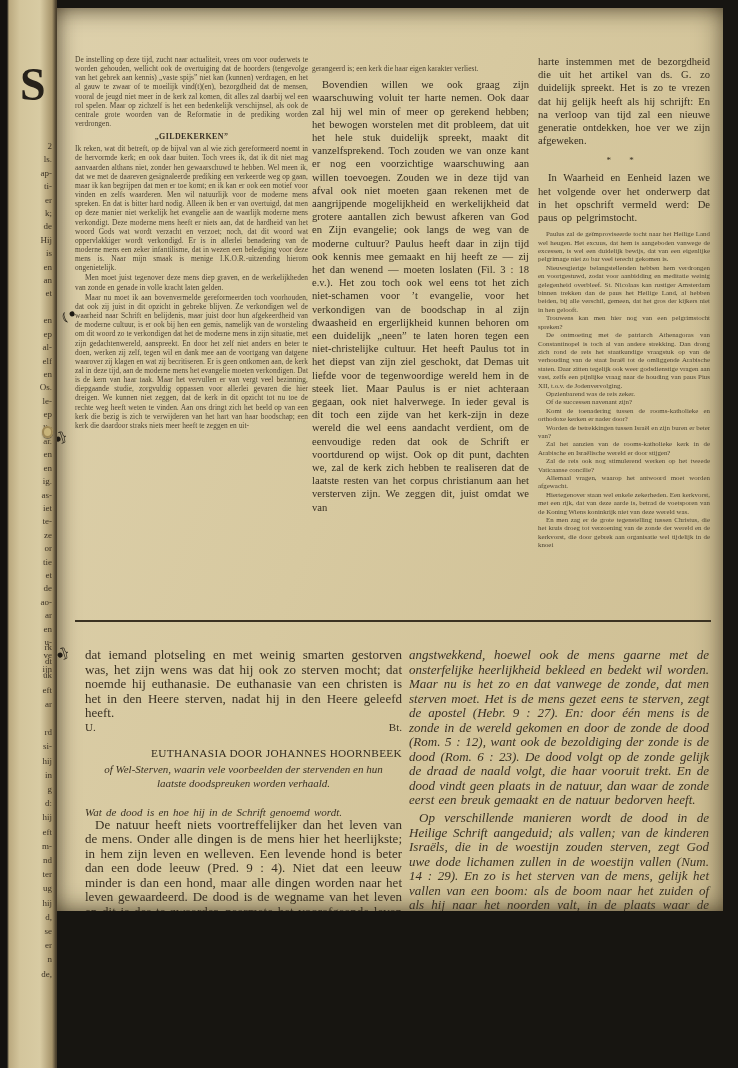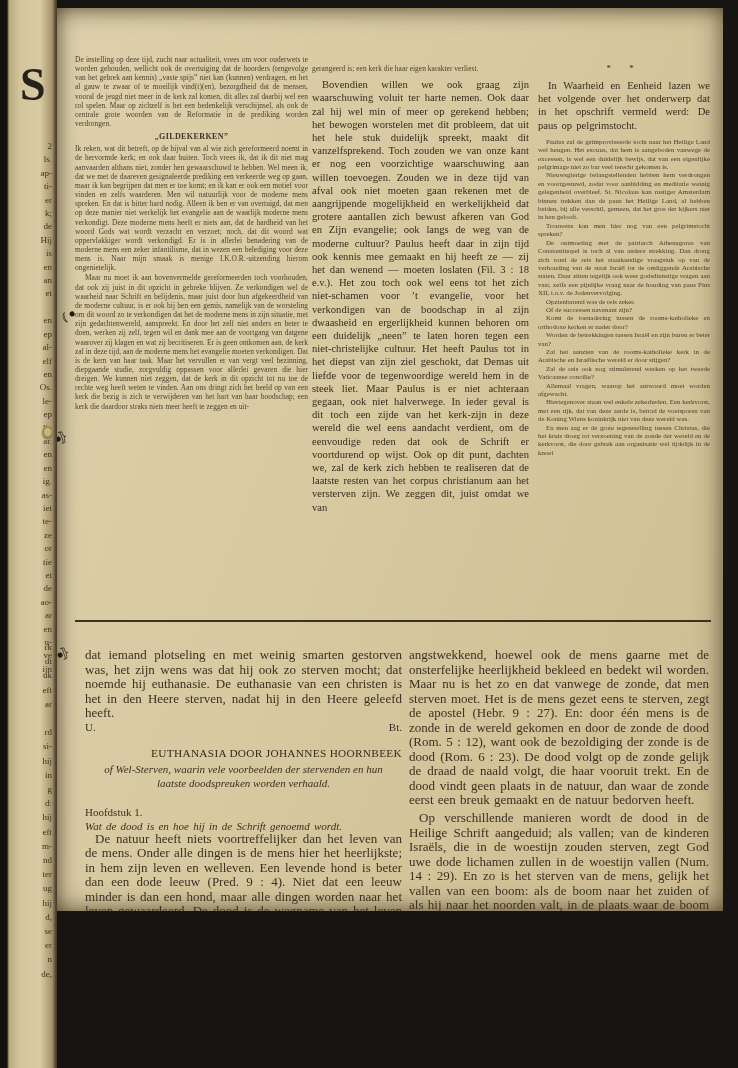--- a/index.html
+++ b/index.html
@@ -61,21 +61,21 @@
 
   .rule{
     position:absolute;left:18px;top:612px;width:636px;height:2px;
     background:#3b3222;
   }
 
   
   .bt{font-size:13px;line-height:14.55px;color:#3a3123;word-spacing:1px;}
   .bcol{position:absolute;}
   .bleft{left:28px;top:640px;width:317px;}
-  .bright{left:352px;top:640px;width:300px;}
+  .bright{left:352px;top:640px;width:300px;font-style:italic;}
   .sigrow{
     display:flex;justify-content:space-between;
     font-size:11px;color:#3a3123;margin:0 0 14px 0;
   }
   .btitle{
     font-size:11.3px;font-weight:normal;text-align:right;color:#332b1e;
     margin:4px 0 3px 0;letter-spacing:.3px;
   }
   .bsub{
     font-size:11px;font-style:italic;text-align:center;color:#3a3123;
@@ -173,29 +173,31 @@
 n
 de,</div>
   </div>
 
   <div class="page">
 
     <div class="col col1">
       <p class="sm j">De instelling op deze tijd, zucht naar actualiteit, vrees om voor ouderwets te worden gehouden, wellicht ook de overtuiging dat de hoorders (tengevolge van het gebrek aan kennis) „vaste spijs” niet kan (kunnen) verdragen, en het al gauw te zwaar of te moeilijk vind(t)(en), bezorgdheid dat de mensen, vooral de jeugd niet meer in de kerk zal komen, dit alles zal daarbij wel een rol spelen. Maar op zichzelf is het een bedenkelijk verschijnsel, als ook de centrale grote woorden van de Reformatie in de prediking worden verdrongen.</p>
       <h4 class="subhead">„GILDEKERKEN”</h4>
       <p class="sm j">Ik reken, wat dit betreft, op de bijval van al wie zich gereformeerd noemt in de hervormde kerk; en ook daar buiten. Toch vrees ik, dat ik dit niet mag aanvaarden althans niet, zonder hen gewaarschuwd te hebben. Wel meen ik, dat we met de daareven gesignaleerde prediking een verkeerde weg op gaan, maar ik kan begrijpen dat men er toe komt; en ik kan er ook een motief voor vinden en zelfs waarderen. Men wil natuurlijk voor de moderne mens spreken. En dat is bitter hard nodig. Alleen ik ben er van overtuigd, dat men op deze manier niet werkelijk het evangelie aan de waarlijk moderne mens verkondigt. Deze moderne mens heeft er niets aan, dat de hardheid van het woord Gods wat wordt verzacht en verzoet; noch, dat dit woord wat oppervlakkiger wordt verkondigd. Er is in allerlei benadering van de moderne mens een zeker infantilisme, dat in wezen een belediging voor deze mens is. Naar mijn smaak is menige I.K.O.R.-uitzending hierom ongenietelijk.</p>
+      <p class="sm j ind">Men moet juist tegenover deze mens diep graven, en de werkelijkheden van zonde en genade in volle kracht laten gelden.</p>
       <p class="sm j ind">Maar nu moet ik aan bovenvermelde gereformeerden toch voorhouden, dat ook zij juist in dit opzicht in gebreke blijven. Ze verkondigen wel de waarheid naar Schrift en belijdenis, maar juist door hun afgekeerdheid van de moderne cultuur, is er ook bij hen een gemis, namelijk van de worsteling om dit woord zo te verkondigen dat het de moderne mens in zijn situatie, met zijn gedachtenwereld, aanspreekt. En door het zelf niet anders en beter te doen, werken zij zelf, tegen wil en dank mee aan de voortgang van datgene waarover zij klagen en wat zij becritiseren. Er is geen ontkomen aan, de kerk zal in deze tijd, aan de moderne mens het evangelie moeten verkondigen. Dat is de kern van haar taak. Maar het vervullen er van vergt veel bezinning, diepgaande studie, zorgvuldig oppassen voor allerlei gevaren die hier dreigen. We kunnen niet zeggen, dat de kerk in dit opzicht tot nu toe de rechte weg heeft weten te vinden. Aan ons dringt zich het beeld op van een kerk die bezig is zich te verwijderen van het hart van haar boodschap; een kerk die daardoor straks niets meer heeft te zeggen en uit-</p>
     </div>
 
     <div class="col col2">
       <p class="sm j">gerangeerd is; een kerk die haar eigen karakter verliest.</p>
       <p class="lg j ind">Bovendien willen we ook graag zijn waarschuwing voluit ter harte nemen. Ook daar zal hij wel min of meer op gerekend hebben; het bewogen worstelen met dit probleem, dat uit het hele stuk duidelijk spreekt, maakt dit vanzelfsprekend. Toch zouden we van onze kant er nog een voorzichtige waarschuwing aan willen toevoegen. Zouden we in deze tijd van afval ook niet moeten gaan rekenen met de aangrijpende mogelijkheid en werkelijkheid dat grotere aantallen zich bewust afkeren van God en Zijn evangelie; ook langs de weg van de moderne cultuur? Paulus heeft daar in zijn tijd ook kennis mee gemaakt en hij heeft ze — zij het dan wenend — moeten loslaten (Fil. 3 : 18 e.v.). Het zou toch ook wel eens tot het zich niet-schamen voor ’t evangelie, voor het verkondigen van de boodschap in al zijn dwaasheid en ergerlijkheid kunnen behoren om een duidelijk „neen” te laten horen tegen een niet-christelijke cultuur. Het heeft Paulus tot in het diepst van zijn ziel geschokt, dat Demas uit liefde voor de tegenwoordige wereld hem in de steek liet. Maar Paulus is er niet achteraan gegaan, ook niet halverwege. In ieder geval is dit toch een zijde van het kerk-zijn in deze wereld die wel eens aandacht verdient, om de eenvoudige reden dat ook de Schrift er voortdurend op wijst. Ook op dit punt, dachten we, zal de kerk zich hebben te realiseren dat de laatste resten van het corpus christianum aan het versterven zijn. We zeggen dit, juist omdat we van</p>
     </div>
 
     <div class="col col3">
+      <p class="lg j">harte instemmen met de bezorgdheid die uit het artikel van ds. G. zo duidelijk spreekt. Het is zo te vrezen dat hij gelijk heeft als hij schrijft: En na verloop van tijd zal een nieuwe generatie ontdekken, hoe ver we zijn afgeweken.</p>
       <div class="stars">* *</div>
       <p class="lg j ind">In Waarheid en Eenheid lazen we het volgende over het onderwerp dat in het opschrift vermeld werd: De paus op pelgrimstocht.</p>
       <div class="smallblock">
         <p class="xs j">Paulus zal de geïmproviseerde tocht naar het Heilige Land wel heugen. Het excuus, dat hem is aangeboden vanwege de excessen, is wel een duidelijk bewijs, dat van een eigenlijke pelgrimage niet zo bar veel terecht gekomen is.</p>
         <p class="xs j">Nieuwsgierige belangstellenden hebben hem verdrongen en voortgestuwd, zodat voor aanbidding en meditatie weinig gelegenheid overbleef. St. Nicolaas kan rustiger Amsterdam binnen trekken dan de paus het Heilige Land, al hebben beiden, bij alle verschil, gemeen, dat het gros der kijkers niet in hen gelooft.</p>
         <p class="xs j">Trouwens kan men hier nog van een pelgrimstocht spreken?</p>
         <p class="xs j">De ontmoeting met de patriarch Athenagoras van Constantinopel is toch al van andere strekking. Dan drong zich rond de reis het staatkundige vraagstuk op van de verhouding van de staat Israël tot de omliggende Arabische staten. Daar zitten tegelijk ook weer godsdienstige vragen aan vast, zelfs een pijnlijke vraag naar de houding van paus Pius XII, t.o.v. de Jodenvervolging.</p>
         <p class="xs j">Opzienbarend was de reis zeker.</p>
         <p class="xs j">Of de successen navenant zijn?</p>
         <p class="xs j">Komt de toenadering tussen de rooms-katholieke en orthodoxe kerken er nader door?</p>
@@ -211,21 +213,20 @@
     <div class="rule"></div>
 
     <div class="bcol bleft">
       <p class="bt j">dat iemand plotseling en met weinig smarten gestorven was, het zijn wens was dat hij ook zo sterven mocht; dat noemde hij euthanasie. De euthanasie van een christen is het in den Heere sterven, nadat hij in den Heere geleefd heeft.</p>
       <div class="sigrow">
         <span>U.</span>
         <span>Bt.</span>
       </div>
       <h3 class="btitle">EUTHANASIA DOOR JOHANNES HOORNBEEK</h3>
       <div class="bsub">of Wel-Sterven, waarin vele voorbeelden der stervenden en hun laatste doodspreuken worden verhaald.</div>
-      <div class="chap">Hoofdstuk 1.</div>
       <div class="chapsub">Wat de dood is en hoe hij in de Schrift genoemd wordt.</div>
       <p class="bt j ind">De natuur heeft niets voortreffelijker dan het leven van de mens. Onder alle dingen is de mens hier het heerlijkste; in hem zijn leven en welleven. Een levende hond is beter dan een dode leeuw (Pred. 9 : 4). Niet dat een leeuw minder is dan een hond, maar alle dingen worden naar het leven gewaardeerd. De dood is de wegname van het leven en dit is des te zwaarder, naarmate het voorafgaande leven te beter is geweest. De dood is in strijd met het leven der natuur. Het wil zeer gaarne het leven, niet sterven en door niemand wordt de dood gewild om zijns zelfs wil; wij willen wel overkleed, maar niet ontkleed worden, zegt Paulus (2 Cor. 5 : 4). Het uittrekken van de ziel of het afleggen van het opperkleed, van het kleed des lichaams, is voor de natuur</p>
     </div>
 
     <div class="bcol bright">
       <p class="bt j">angstwekkend, hoewel ook de mens gaarne met de onsterfelijke heerlijkheid bekleed en bedekt wil worden. Maar nu is het zo en dat vanwege de zonde, dat men sterven moet. Het is de mens gezet eens te sterven, zegt de apostel (Hebr. 9 : 27). En: door één mens is de zonde in de wereld gekomen en door de zonde de dood (Rom. 5 : 12), want ook de bezoldiging der zonde is de dood (Rom. 6 : 23). De dood volgt op de zonde gelijk de draad de naald volgt, die haar vooruit trekt. En de dood vindt geen plaats in de natuur, dan waar de zonde eerst een breuk gemaakt en de natuur bedorven heeft.</p>
       <p class="bt j ind">Op verschillende manieren wordt de dood in de Heilige Schrift aangeduid; als vallen; van de kinderen Israëls, die in de woestijn zouden sterven, zegt God uwe dode lichamen zullen in de woestijn vallen (Num. 14 : 29). En zo is het sterven van de mens, gelijk het vallen van een boom: als de boom naar het zuiden of als hij naar het noorden valt, in de plaats waar de boom valt daar zal hij wezen (Pred. 11 : 3). Het wordt met een gewone manier van spreken genoemd de geest geven: Abraham gaf de geest en hij stierf (Gen. 25 : 8); Jakob: als hij voleindigd had zijn zonen bevelen te geven zo legde hij zijn voeten tesamen op het bed en hij gaf de geest en hij werd tot zijn volkeren verzameld. Daarop doelt ook: de ziel afeisen (Luc. 12 : 20), en de ziel uittrekken (Job 27 : 8). Het is ontbonden worden (Fil. 1 : 23): hebbende begeerte om</p>
     </div>
 
     <div class="pageno">37</div>

